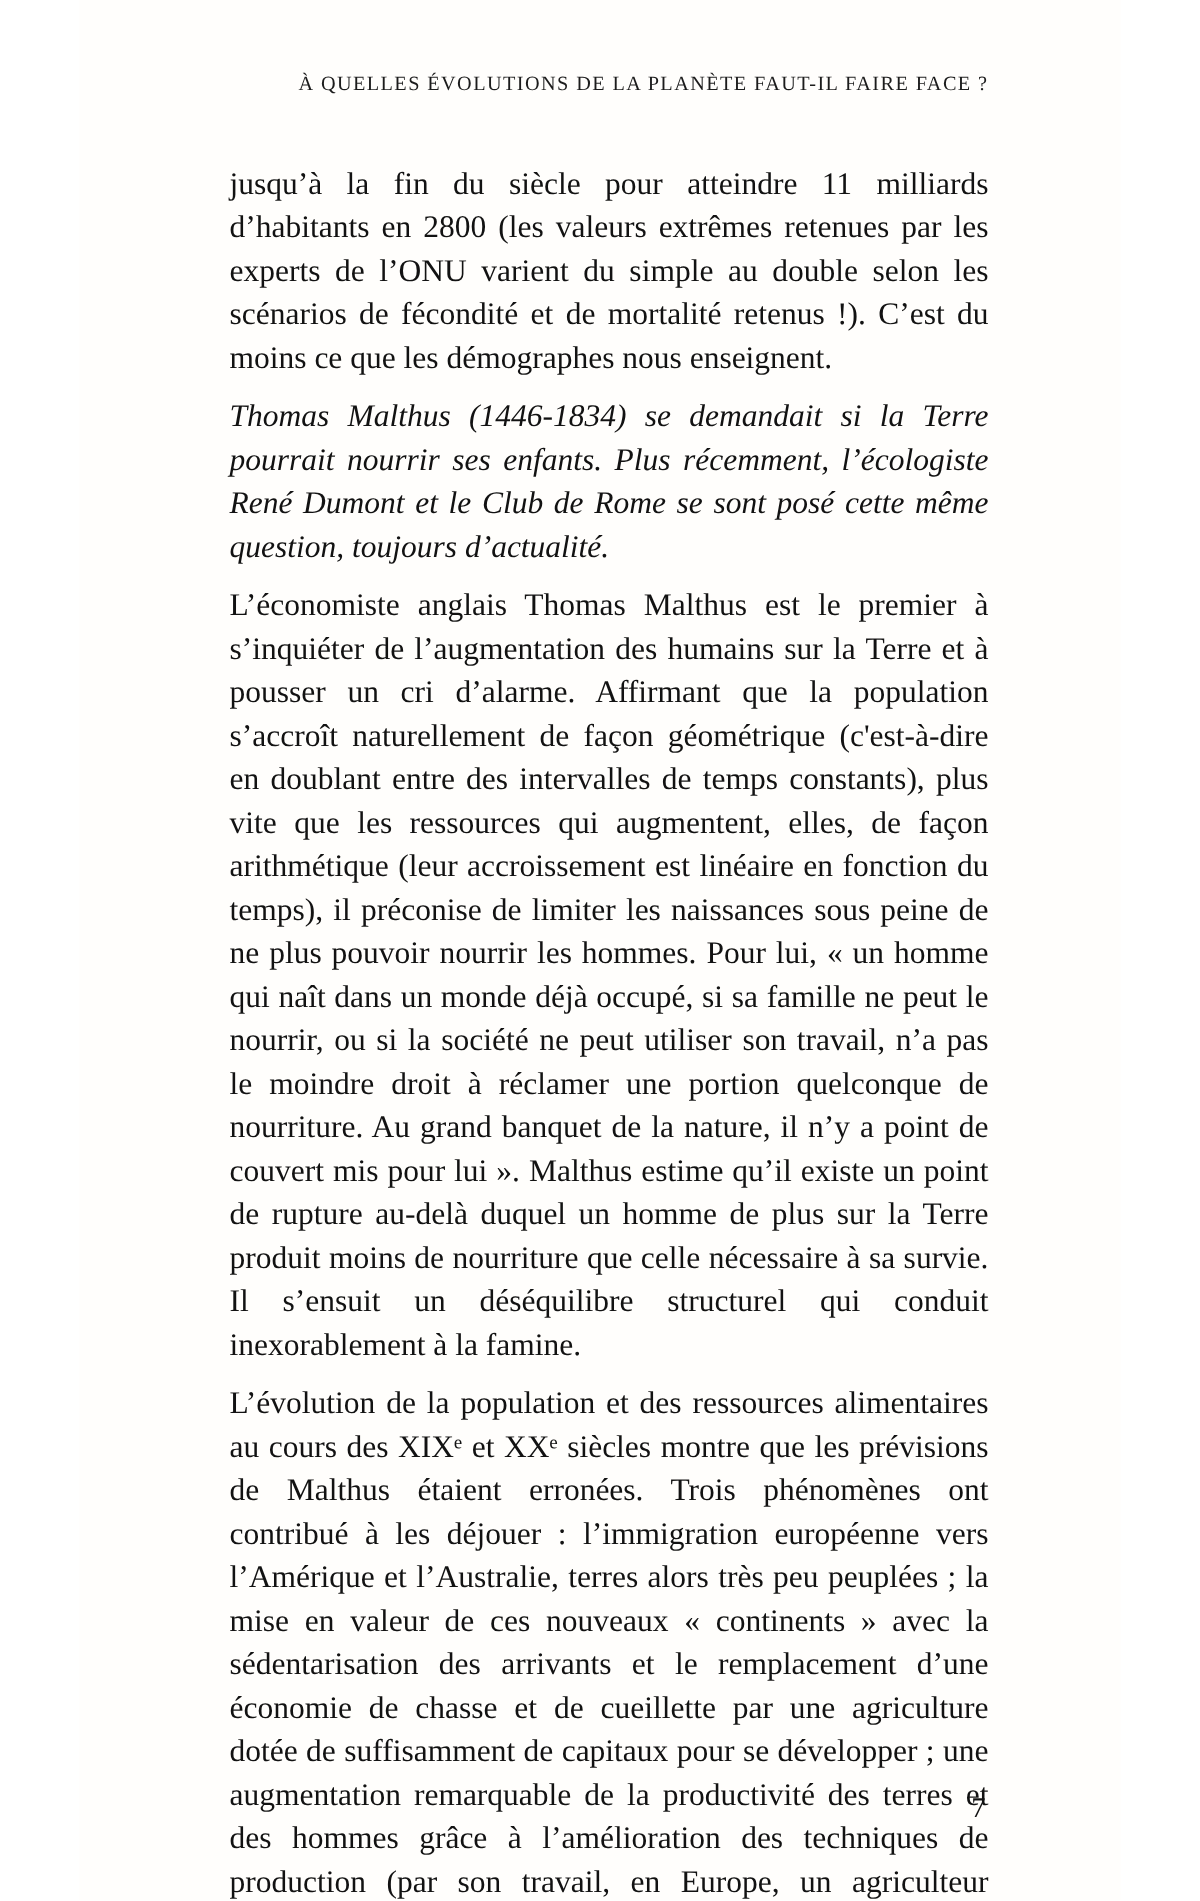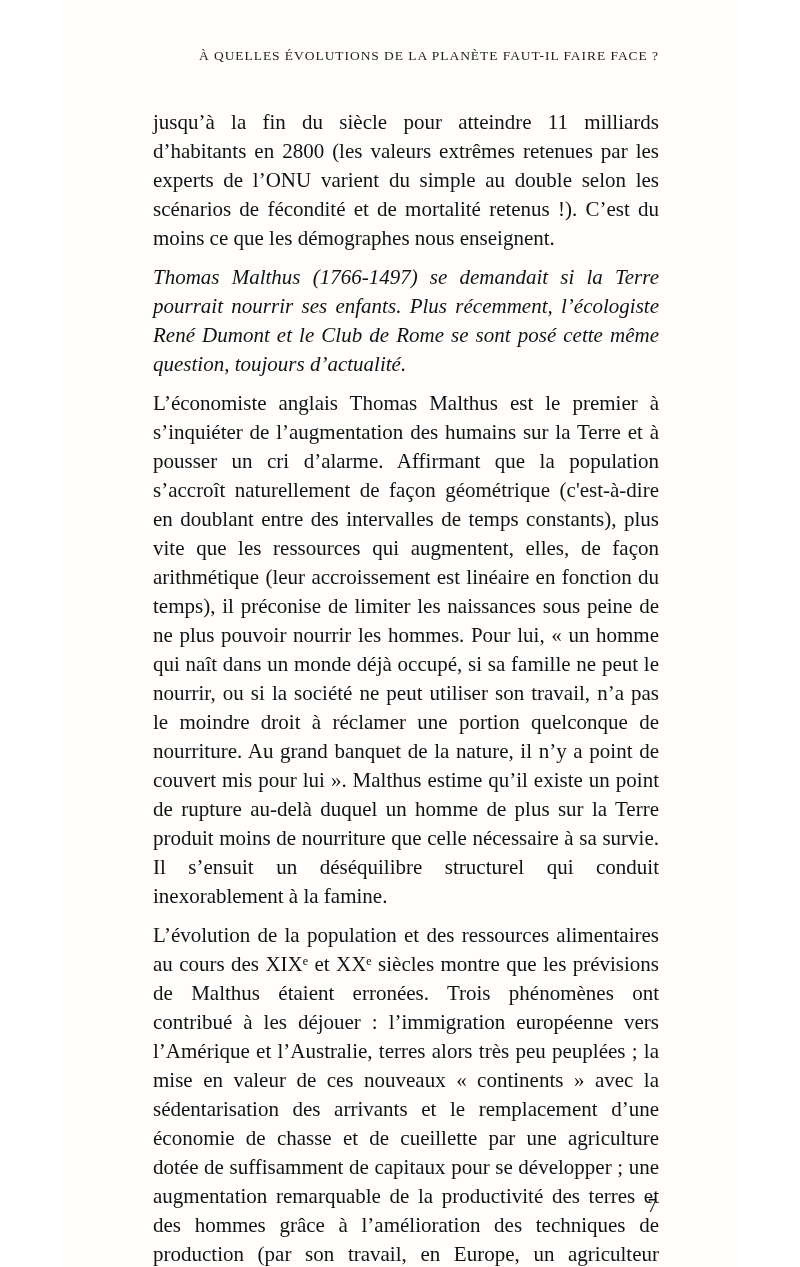--- a/index.html
+++ b/index.html
@@ -56,21 +56,21 @@
 <body>
 
 <div class="page">
 
   <header class="running-head">À QUELLES ÉVOLUTIONS DE LA PLANÈTE FAUT-IL FAIRE FACE ?</header>
 
   <main class="text-block">
 
     <p class="body-paragraph">jusqu’à la fin du siècle pour atteindre 11 milliards d’habitants en 2800 (les valeurs extrêmes retenues par les experts de l’ONU varient du simple au double selon les scénarios de fécondité et de mortalité retenus !). C’est du moins ce que les démographes nous enseignent.</p>
 
-    <p class="body-paragraph intro-italic">Thomas Malthus (1766-1497) se demandait si la Terre pourrait nourrir ses enfants. Plus récemment, l’écologiste René Dumont et le Club de Rome se sont posé cette même question, toujours d’actualité.</p>
+    <p class="body-paragraph intro-italic">Thomas Malthus (1446-1834) se demandait si la Terre pourrait nourrir ses enfants. Plus récemment, l’écologiste René Dumont et le Club de Rome se sont posé cette même question, toujours d’actualité.</p>
 
     <p class="body-paragraph">L’économiste anglais Thomas Malthus est le premier à s’inquiéter de l’augmentation des humains sur la Terre et à pousser un cri d’alarme. Affirmant que la population s’accroît naturellement de façon géométrique (c'est-à-dire en doublant entre des intervalles de temps constants), plus vite que les ressources qui augmentent, elles, de façon arithmétique (leur accroissement est linéaire en fonction du temps), il préconise de limiter les naissances sous peine de ne plus pouvoir nourrir les hommes. Pour lui, « un homme qui naît dans un monde déjà occupé, si sa famille ne peut le nourrir, ou si la société ne peut utiliser son travail, n’a pas le moindre droit à réclamer une portion quelconque de nourriture. Au grand banquet de la nature, il n’y a point de couvert mis pour lui ». Malthus estime qu’il existe un point de rupture au-delà duquel un homme de plus sur la Terre produit moins de nourriture que celle nécessaire à sa survie. Il s’ensuit un déséquilibre structurel qui conduit inexorablement à la famine.</p>
 
     <p class="body-paragraph">L’évolution de la population et des ressources alimentaires au cours des XIXᵉ et XXᵉ siècles montre que les prévisions de Malthus étaient erronées. Trois phénomènes ont contribué à les déjouer : l’immigration européenne vers l’Amérique et l’Australie, terres alors très peu peuplées ; la mise en valeur de ces nouveaux « continents » avec la sédentarisation des arrivants et le remplacement d’une économie de chasse et de cueillette par une agriculture dotée de suffisamment de capitaux pour se développer ; une augmentation remarquable de la productivité des terres et des hommes grâce à l’amélioration des techniques de production (par son travail, en Europe, un agriculteur nourrissait quatre à six personnes au début des années 1800, il peut en nourrir une centaine en 2000).</p>
 
   </main>
 
   <footer class="page-number">7</footer>
 
 </div>

